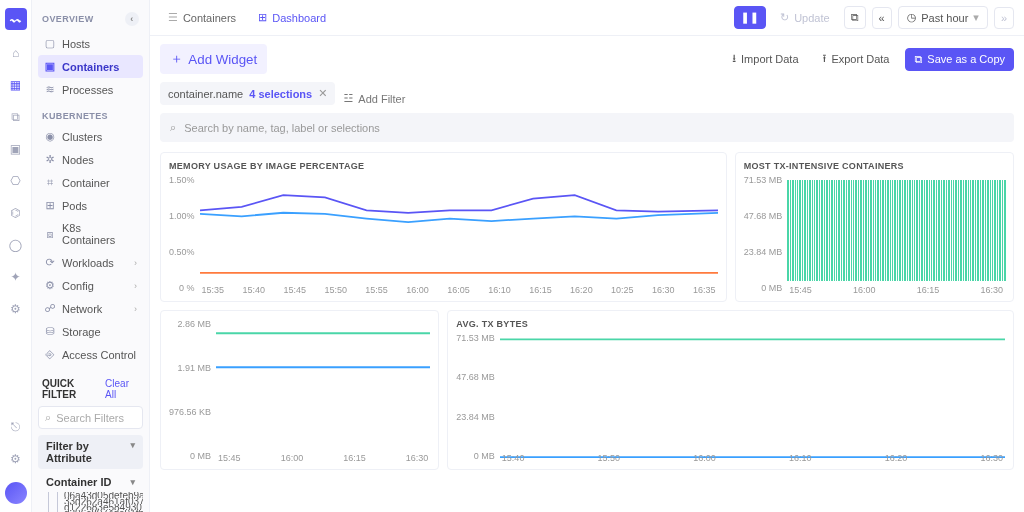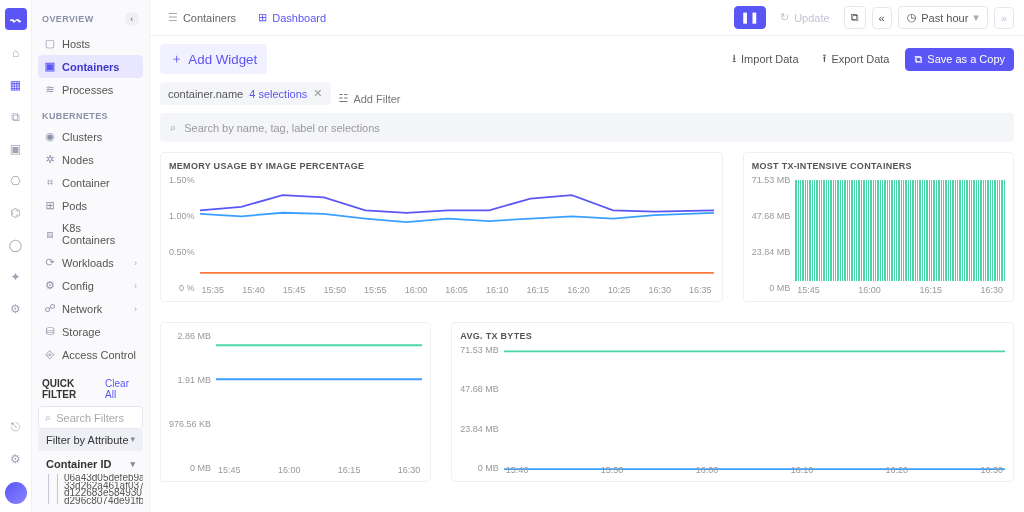--- a/index.html
+++ b/index.html
@@ -16,21 +16,21 @@
 .sb-item{display:flex;align-items:center;gap:6px;padding:5px 6px;border-radius:4px;color:#555;cursor:pointer}
 .sb-item.active{background:#e9e7ff;color:#3b37c9;font-weight:600}
 .sb-item .ic{width:12px;display:flex;justify-content:center;color:#8a8fa8;font-size:11px}
 .sb-item.active .ic{color:#5a55f5}
 .sb-item .chev{margin-left:auto;color:#aaa;font-size:9px}
 .sb-sect{color:#8a8fa8;font-size:9px;font-weight:700;letter-spacing:.4px;padding:10px 4px 4px}
 .qf-h{display:flex;align-items:center;justify-content:space-between;padding:12px 4px 6px}
 .qf-h .t{font-weight:700;font-size:10px;color:#333}
 .qf-h .c{color:#5a55f5;font-size:10px;cursor:pointer}
 .qf-search{display:flex;align-items:center;gap:5px;padding:4px 6px;background:#fff;border:1px solid #e5e7f0;border-radius:4px;color:#aaa}
-.qf-attr{margin-top:0;background:#eef0f6;padding:5px 8px;border-radius:4px;font-weight:400;display:flex;align-items:flex-start}
+.qf-attr{margin-top:6px;background:#eef0f6;padding:5px 8px;border-radius:4px;font-weight:700;display:flex;align-items:flex-start}
 .qf-attr .chev{margin-left:auto;font-size:9px;color:#888}
 .qf-group{font-weight:600;padding:7px 8px 4px;display:flex;align-items:center}
 .qf-group .chev{margin-left:auto;font-size:9px;color:#888}
 .qf-opt{display:flex;align-items:center;gap:6px;padding:3px 4px 3px 10px;font-size:10px;color:#555;overflow:hidden;white-space:nowrap;text-overflow:ellipsis}
 .qf-opt .cb{width:10px;height:10px;border:1px solid #c5c8d8;border-radius:2px;flex-shrink:0}
 .main{flex:1;display:flex;flex-direction:column;overflow:hidden}
 .topbar{display:flex;align-items:center;padding:6px 10px;border-bottom:1px solid #eef0f6;gap:6px}
 .tab{display:flex;align-items:center;gap:5px;padding:4px 8px;color:#666;cursor:pointer;border-radius:4px}
 .tab .ic{font-size:11px;color:#aaa}
 .tab.active{color:#5a55f5}
@@ -39,25 +39,25 @@
 .tbtn{display:flex;align-items:center;gap:5px;padding:4px 8px;border:1px solid #e5e7f0;border-radius:4px;background:#fff;color:#555;cursor:pointer}
 .tbtn.primary{background:#5a55f5;color:#fff;border-color:#5a55f5}
 .tbtn.ghost{border:none}
 .tbtn.disabled{color:#c0c3d4}
 .tbtn.iconb{padding:4px 6px}
 .toolbar{display:flex;align-items:center;padding:8px 10px;gap:8px}
 .addw{background:#f2f1ff;color:#5a55f5;border:none;padding:6px 10px;border-radius:4px;cursor:pointer;display:flex;gap:5px;align-items:center}
 .toolbar .sp{flex:1}
 .filterbar{display:flex;align-items:flex-end;gap:8px;padding:0 10px 8px}
 .chip{background:#f4f5f9;padding:5px 8px;border-radius:4px;display:flex;align-items:center;gap:6px;color:#555}
-.chip .sel{color:#5a55f5;font-weight:400}
+.chip .sel{color:#5a55f5;font-weight:700}
 .chip .x{color:#999;cursor:pointer}
 .addf{color:#777;display:flex;align-items:center;gap:5px;cursor:pointer}
 .bigsearch{margin:0 10px 10px;background:#f4f5f9;border-radius:4px;padding:8px 10px;display:flex;align-items:center;gap:8px;color:#999}
-.charts{flex:1;padding:0 10px 10px;display:grid;grid-template-columns:1fr 1fr 1fr;grid-template-rows:150px 160px;gap:20px;overflow:hidden}
+.charts{flex:1;padding:0 10px 10px;display:grid;grid-template-columns:1fr 1fr 1fr;grid-template-rows:150px 160px;gap:8px;overflow:hidden}
 .card{border:1px solid #eef0f6;border-radius:4px;padding:8px;display:flex;flex-direction:column}
 .card.wide{grid-column:span 2}
 .ctitle{font-size:9px;font-weight:700;color:#555;letter-spacing:.3px;margin-bottom:4px}
 .plot{flex:1;display:flex}
 .yaxis{display:flex;flex-direction:column;justify-content:space-between;align-items:flex-end;padding-right:5px;color:#999;font-size:9px}
 .plotarea{flex:1;position:relative}
 .xaxis{position:absolute;left:0;right:0;bottom:-2px;display:flex;justify-content:space-between;color:#999;font-size:9px;padding:0 2px}
 svg{width:100%;height:100%}
 .bars{display:flex;align-items:flex-end;gap:1px;height:100%;padding-bottom:12px}
 .bars span{flex:1;background:#4ad6a8}

